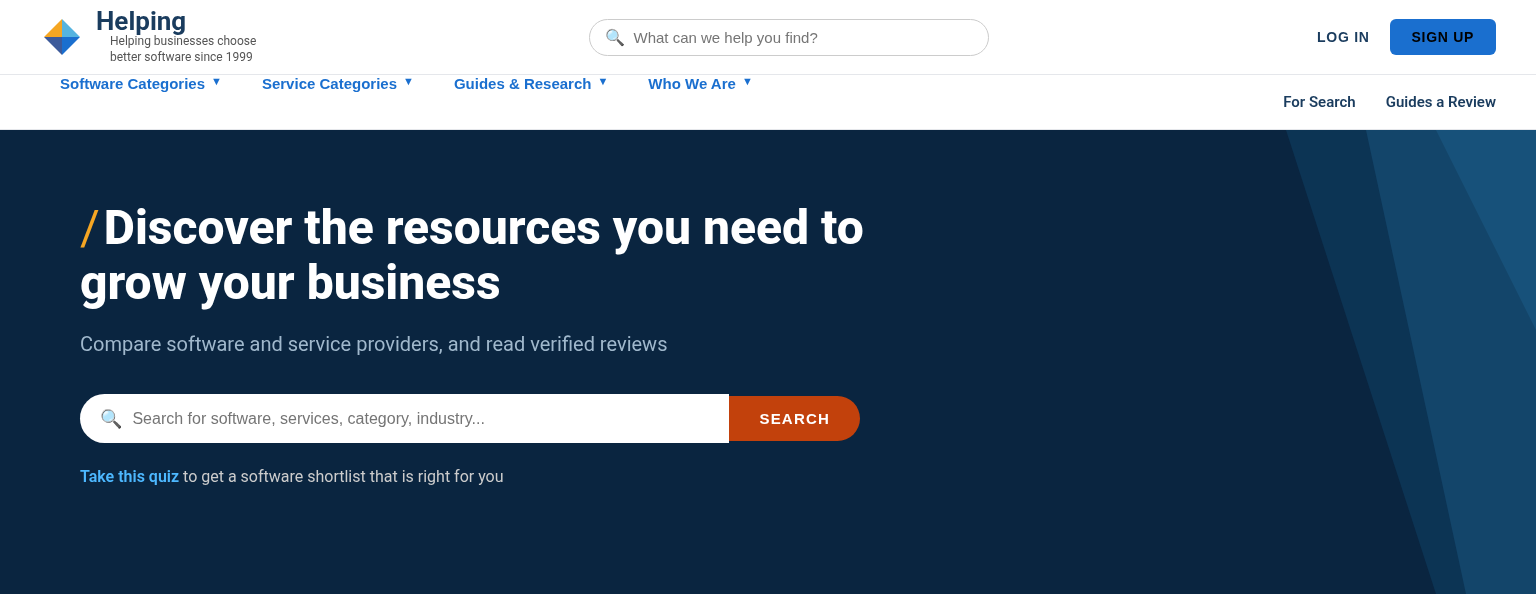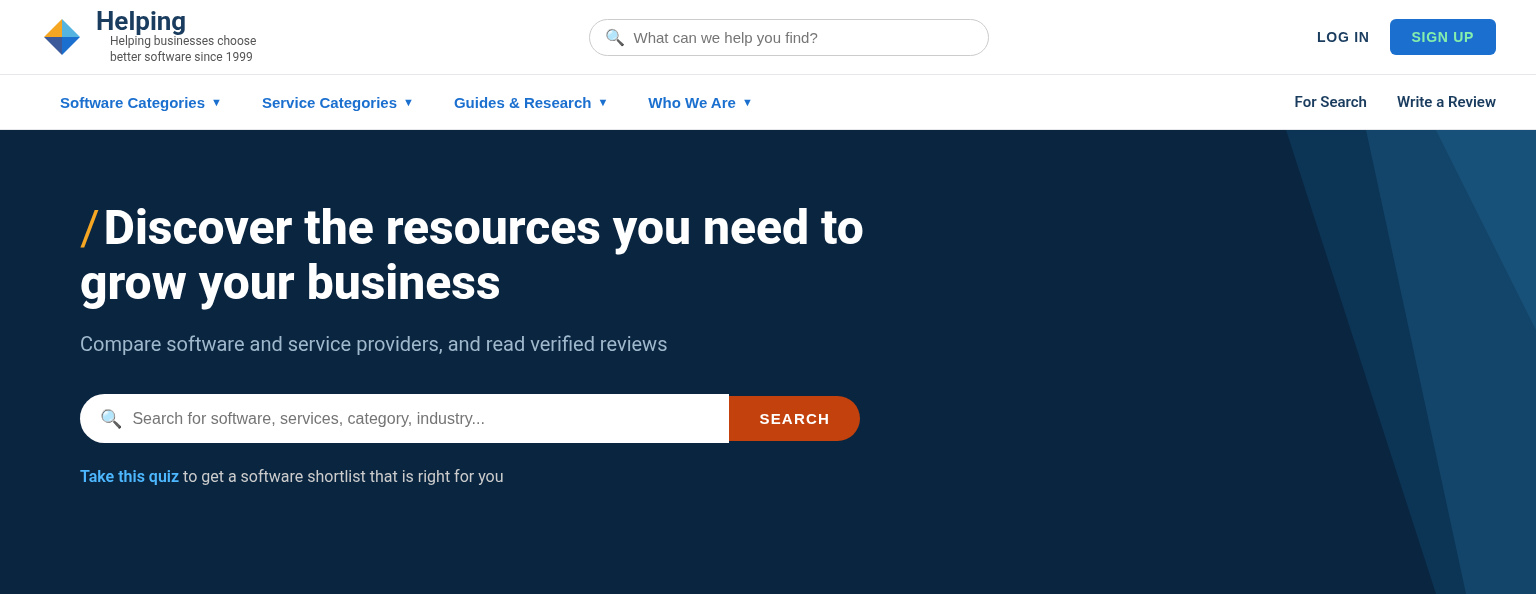--- a/index.html
+++ b/index.html
@@ -77,21 +77,21 @@
       font-weight: 700;
       color: #1a3c5e;
       letter-spacing: 0.05em;
       cursor: pointer;
       text-decoration: none;
       background: none;
       border: none;
     }
     .signup-btn {
       background: #1a6fcf;
-      color: #86efac;
+      color: #000000;
       font-size: 14px;
       font-weight: 700;
       letter-spacing: 0.05em;
       padding: 10px 22px;
       border-radius: 6px;
       border: none;
       cursor: pointer;
     }
 
     
@@ -104,21 +104,20 @@
       border-bottom: 1px solid #e5e7eb;
     }
     .nav-left {
       display: flex;
       align-items: center;
       gap: 0;
       flex: 1;
     }
     .nav-item {
       display: flex;
-      align-items: center;
       gap: 6px;
       padding: 0 20px;
       height: 55px;
       font-size: 15px;
       font-weight: 600;
       color: #1a6fcf;
       cursor: pointer;
       white-space: nowrap;
       border: none;
       background: none;
@@ -286,21 +285,21 @@
       <span>Guides &amp; Research</span>
       <span class="nav-chevron">▼</span>
     </button>
     <button class="nav-item">
       <span>Who We Are</span>
       <span class="nav-chevron">▼</span>
     </button>
   </div>
   <div class="nav-right">
     <a class="nav-right-link" href="#">For Search</a>
-    <a class="nav-right-link" href="#">Write a Review</a>
+    <a class="nav-right-link" href="#">Guides a Review</a>
   </div>
 </nav>
 
 <section class="hero">
 
   <svg class="hero-bg-svg" viewBox="0 0 450 464" preserveAspectRatio="none" xmlns="http://www.w3.org/2000/svg">
     <polygon points="200,0 450,0 450,464 350,464" fill="#0d3a5c" opacity="0.7"></polygon>
     <polygon points="280,0 450,0 450,464 380,464" fill="#1a5580" opacity="0.5"></polygon>
     <polygon points="350,0 450,0 450,200" fill="#1e6494" opacity="0.4"></polygon>
   </svg>

